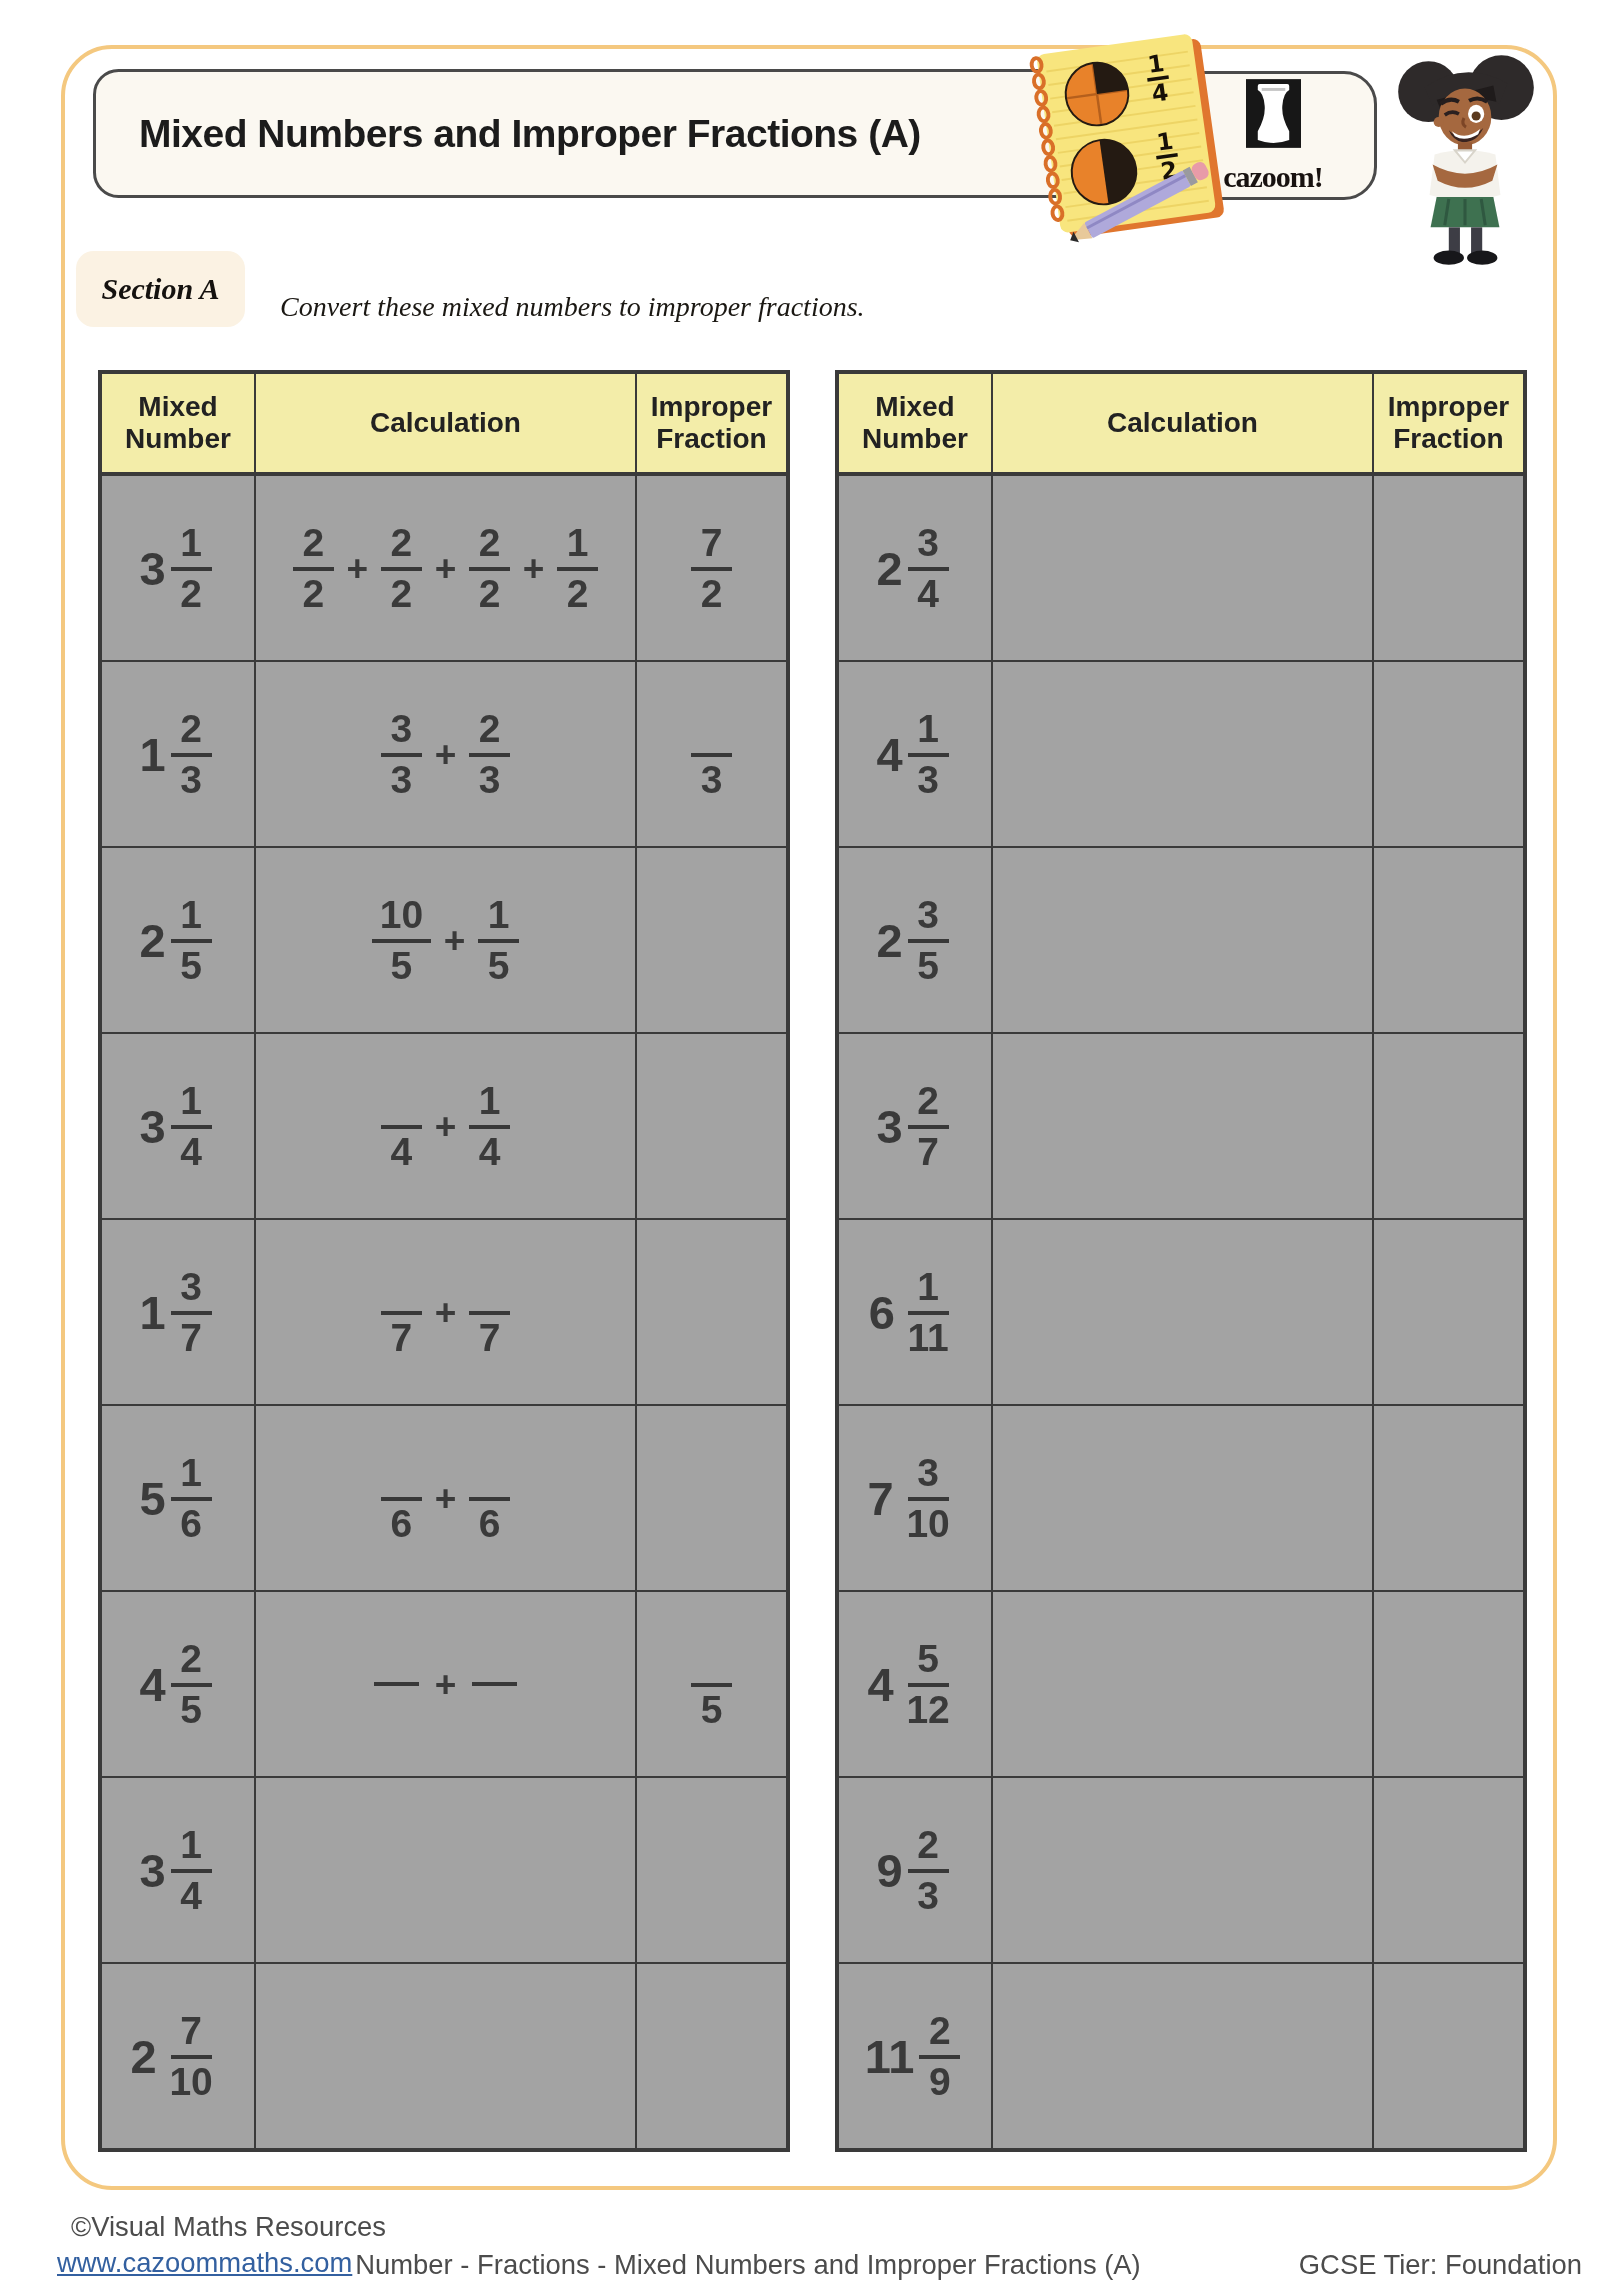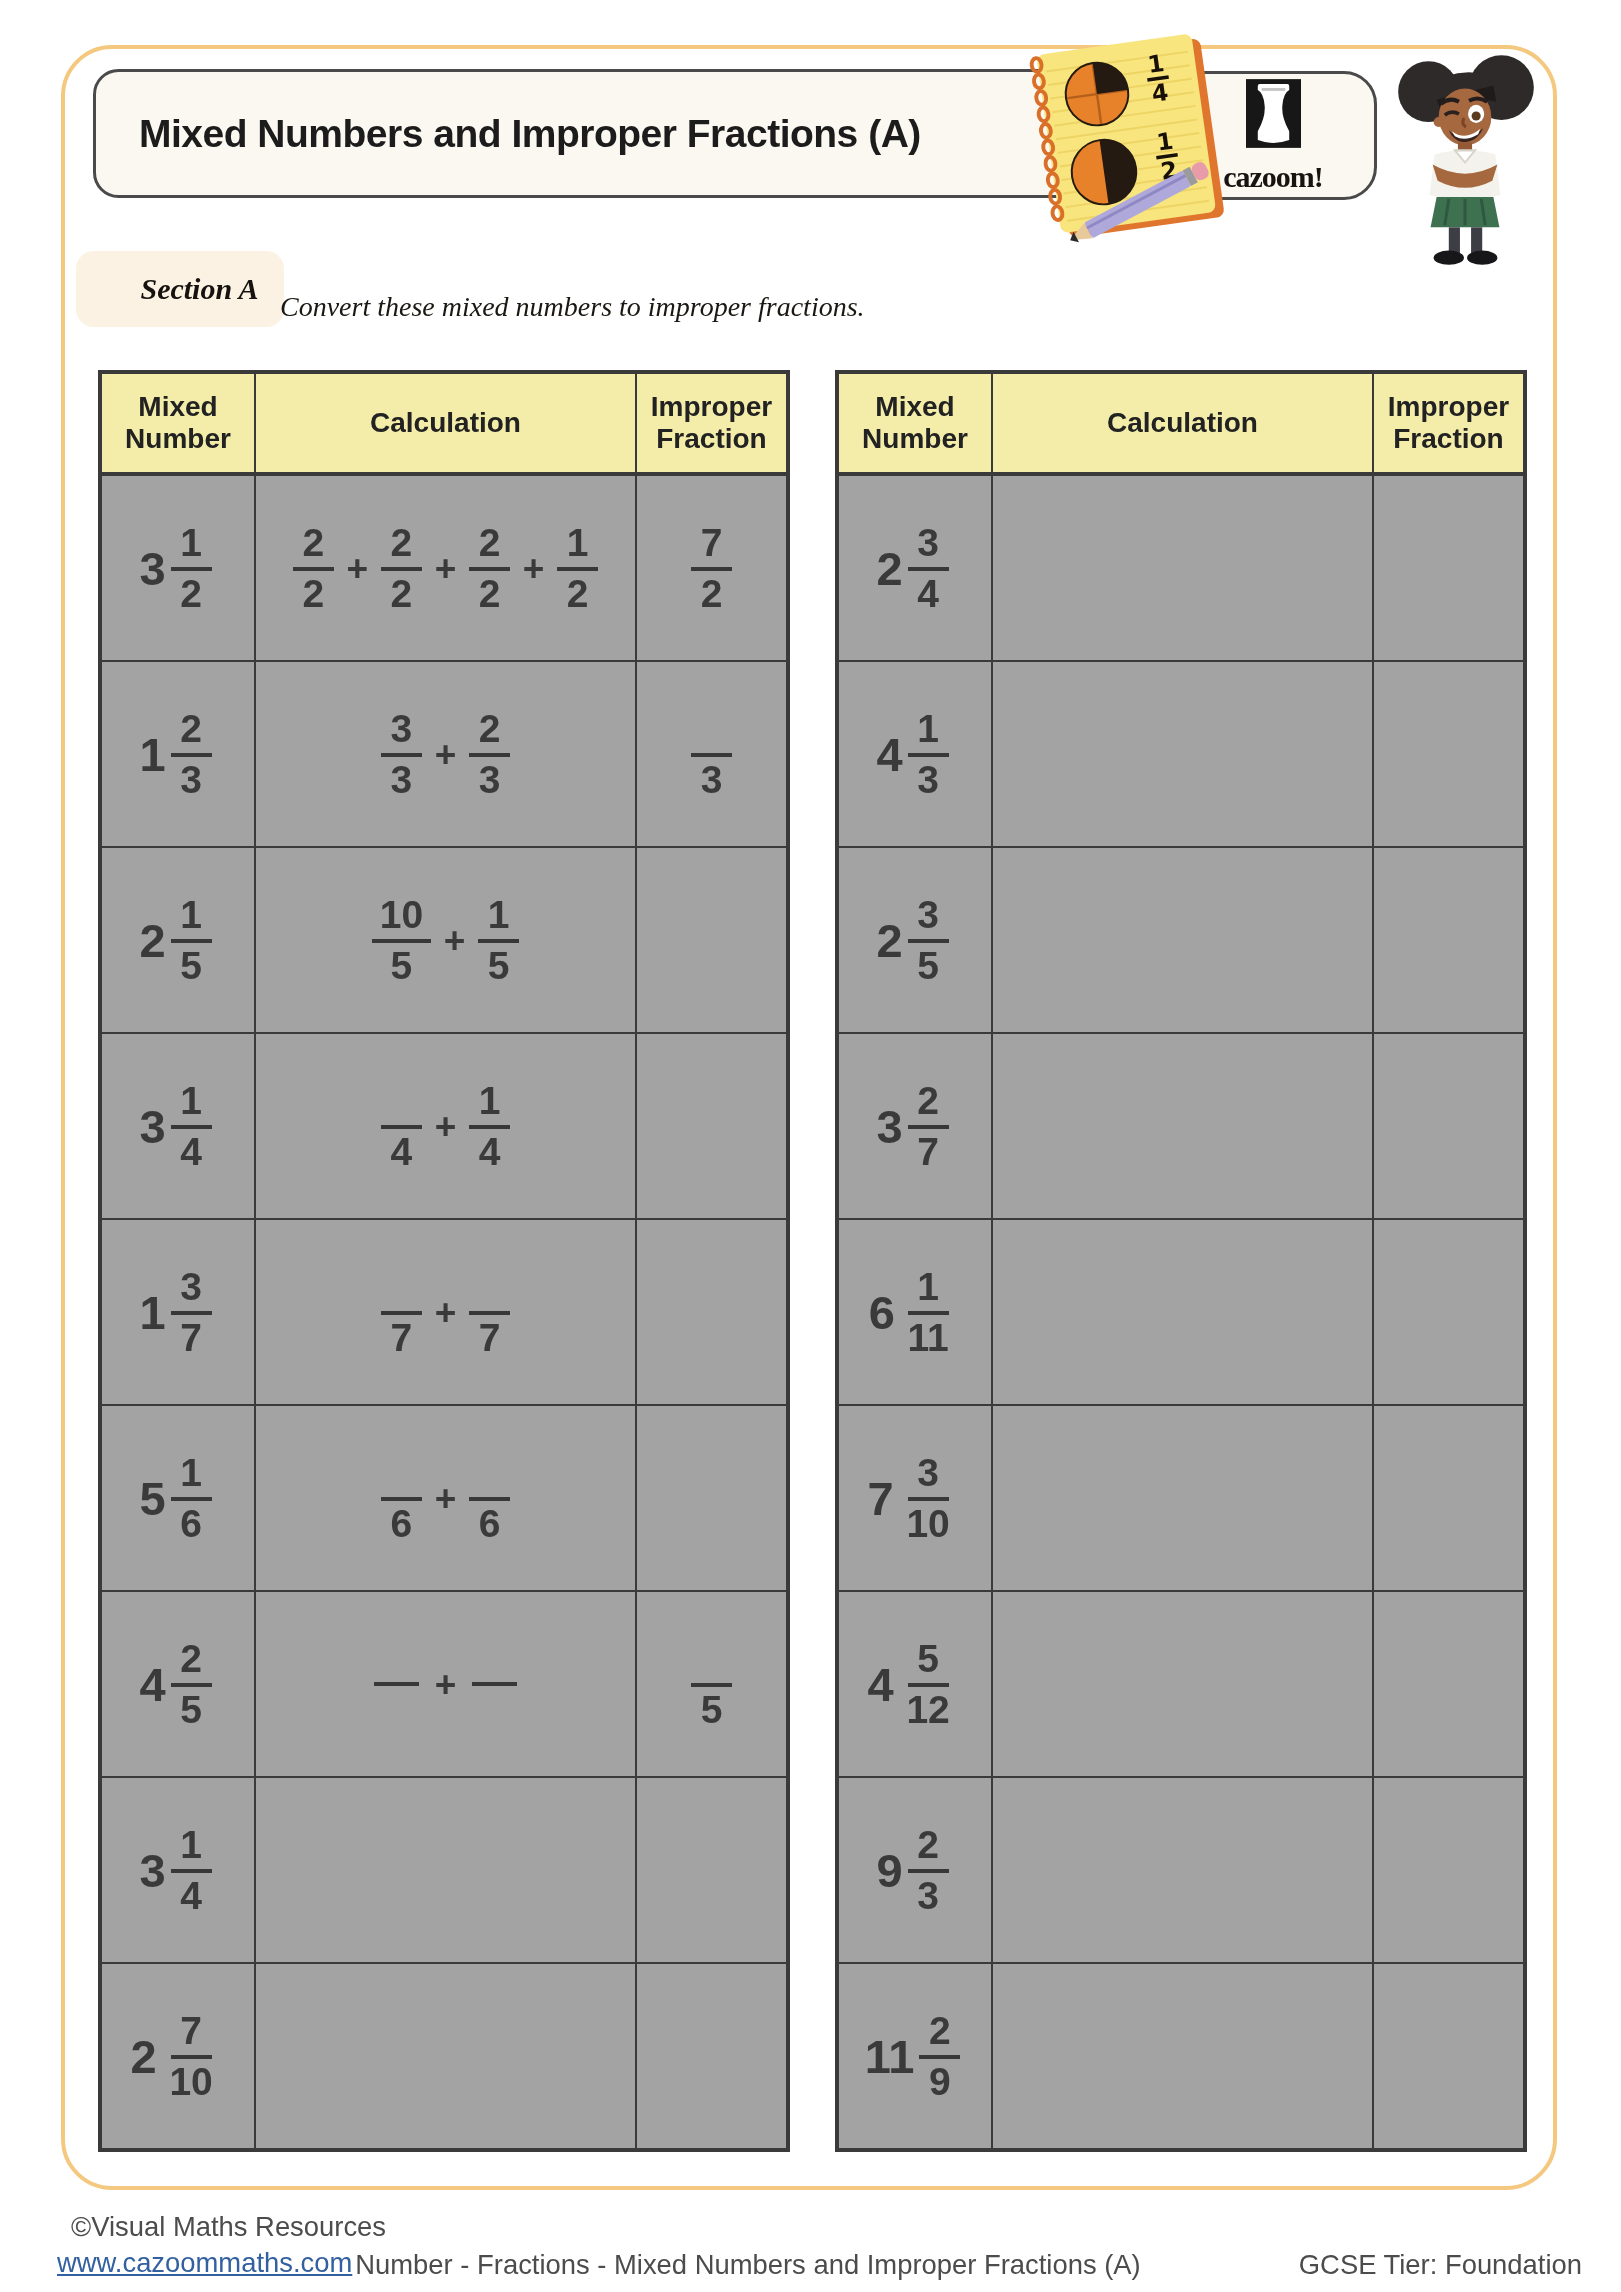--- a/index.html
+++ b/index.html
@@ -27,21 +27,21 @@
   }
   .cazoom-icon{width:55px;height:69px;display:block;}
   .cazoom-text{
     font-family:"Liberation Serif","DejaVu Serif",serif;font-weight:bold;
     font-size:30px;color:#181210;line-height:1;margin-top:14px;letter-spacing:-1px;
   }
   .notepad-svg{position:absolute;left:1017px;top:25.5px;width:214px;height:225px;}
   .girl-svg{position:absolute;left:1384px;top:51px;width:162px;height:218px;}
   .section-label{
     position:absolute;left:76px;top:251px;width:169px;height:76px;
-    background:#FBF2E3;border-radius:17.6px;display:flex;align-items:center;justify-content:center;padding-left:39px;
+    background:#FBF2E3;border-radius:17.6px;display:flex;align-items:center;justify-content:center;
   }
   .section-label span{
     font-family:"Liberation Serif","DejaVu Serif",serif;font-style:italic;font-weight:bold;
     font-size:30px;color:#15120f;
   }
   .instructions{
     position:absolute;left:280px;top:257px;
     font-family:"Liberation Serif","DejaVu Serif",serif;font-style:italic;
     font-size:28px;color:#1b1813;line-height:1.28;margin-top:32px;
   }

